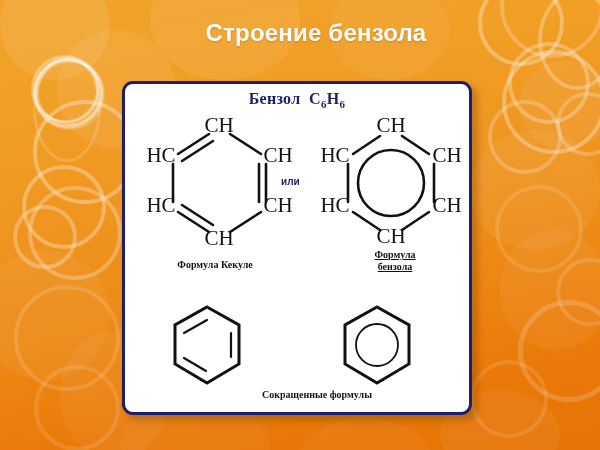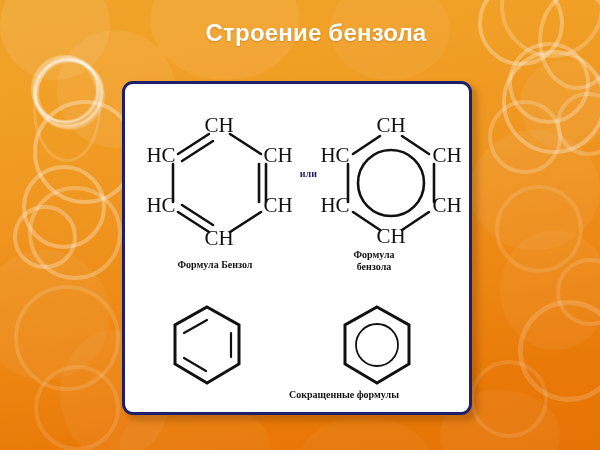--- a/index.html
+++ b/index.html
@@ -114,24 +114,24 @@
   }
   #skeleton-deloc {
     left: 212px;
     top: 218px;
   }
 
   
   #or-label {
     position: absolute;
     left: 156px;
-    top: 84px;
+    top: 92px;
     width: 36px;
-    text-align: right;
-    font-family: Liberation Serif, serif;
+    text-align: left;
+    font-family: Liberation Sans, sans-serif;
     font-size: 10px;
     font-weight: bold;
     color: #1c1f6b;
   }
 
   
   .caption {
     position: absolute;
     text-align: center;
     font-family: "Liberation Serif", serif;
@@ -139,29 +139,29 @@
     font-weight: bold;
     color: #111111;
     line-height: 1.22;
   }
   #caption-kekule {
     left: 8px;
     top: 175px;
     width: 164px;
   }
   #caption-deloc {
-    left: 167px;
+    left: 188px;
     top: 165px;
     width: 164px;
+    text-decoration: underline;
   }
   #caption-short {
     left: 0px;
     top: 305px;
     width: 384px;
-    margin-left: 27px;
   }
 </style>
 </head>
 <body>
 
 <div id="slide">
 
   <div>
 
     <div class="bokeh" style="left:31px;top:55px;width:62px;height:62px;border-width:3px;border-color:rgba(255,255,255,0.30);"></div>
@@ -208,20 +208,24 @@
     <div class="bokeh-fill" style="left:120px;top:400px;width:150px;height:90px;background:rgba(255,255,255,0.04);"></div>
     <div class="bokeh-fill" style="left:300px;top:418px;width:130px;height:80px;background:rgba(255,255,255,0.04);"></div>
   </div>
 
   <div id="title">Строение бензола</div>
 
   <div id="panel-shadow"></div>
 
   <div id="panel">
 
+    <div id="formula-heading">
+      <span>Бензол</span>
+      <span>&nbsp;</span><span>C</span><sub>6</sub><span>H</span><sub>6</sub>
+    </div>
 
     <svg id="struct-kekule" class="structure-svg" width="170" height="150" viewBox="0 0 170 150">
       <g stroke="#111111" stroke-width="2.6" fill="none" stroke-linecap="round">
 
         <line x1="43" y1="42" x2="74" y2="22"></line>
         <line x1="47" y1="49" x2="78" y2="29"></line>
 
         <line x1="95" y1="22" x2="126" y2="42"></line>
 
         <line x1="131" y1="52" x2="131" y2="90"></line>
@@ -260,21 +264,21 @@
       <g font-family="Liberation Serif, serif" font-size="21" fill="#111111" stroke="none">
         <text x="78" y="20" text-anchor="middle">CH</text>
         <text x="22" y="50" text-anchor="middle">HC</text>
         <text x="134" y="50" text-anchor="middle">CH</text>
         <text x="22" y="100" text-anchor="middle">HC</text>
         <text x="134" y="100" text-anchor="middle">CH</text>
         <text x="78" y="131" text-anchor="middle">CH</text>
       </g>
     </svg>
 
-    <div id="caption-kekule" class="caption">Формула Бензол</div>
+    <div id="caption-kekule" class="caption">Формула Кекуле</div>
 
     <div id="caption-deloc" class="caption">
       <div>Формула</div>
       <div>бензола</div>
     </div>
 
     <svg id="skeleton-kekule" class="structure-svg" width="80" height="86" viewBox="0 0 80 86">
       <g stroke="#111111" stroke-width="3" fill="none" stroke-linejoin="miter" stroke-linecap="butt">
         <polygon points="40,5 72,23 72,62 40,81 8,62 8,23"></polygon>
       </g>

